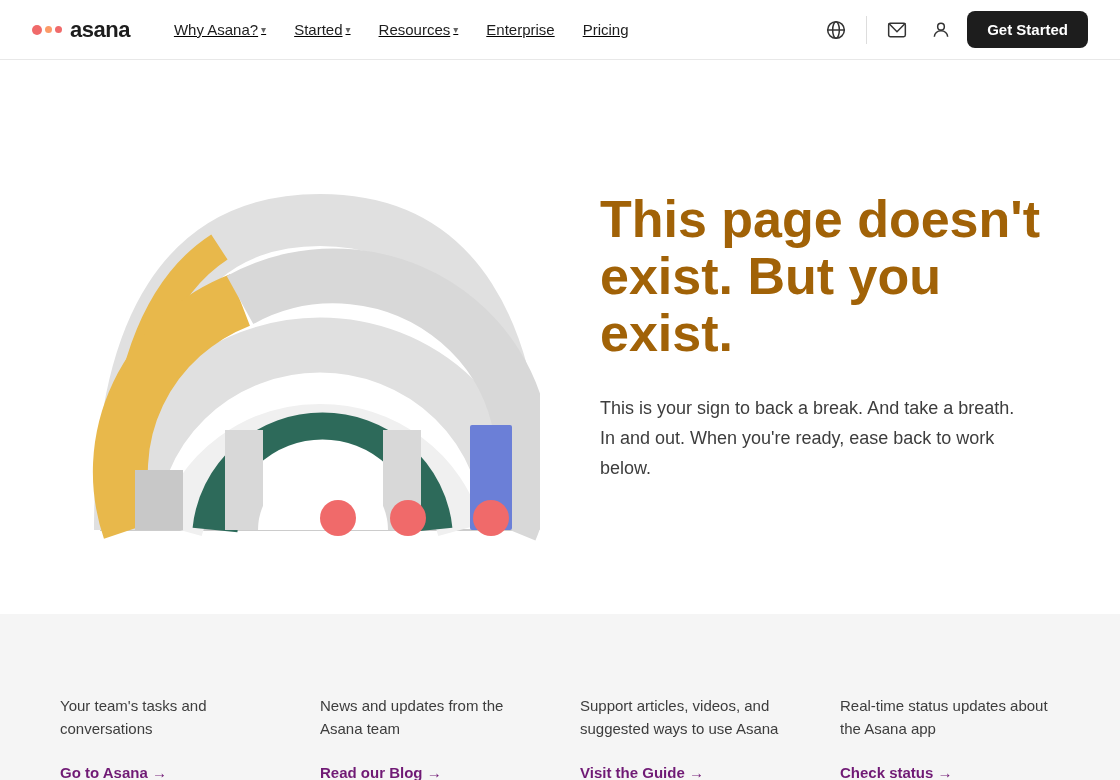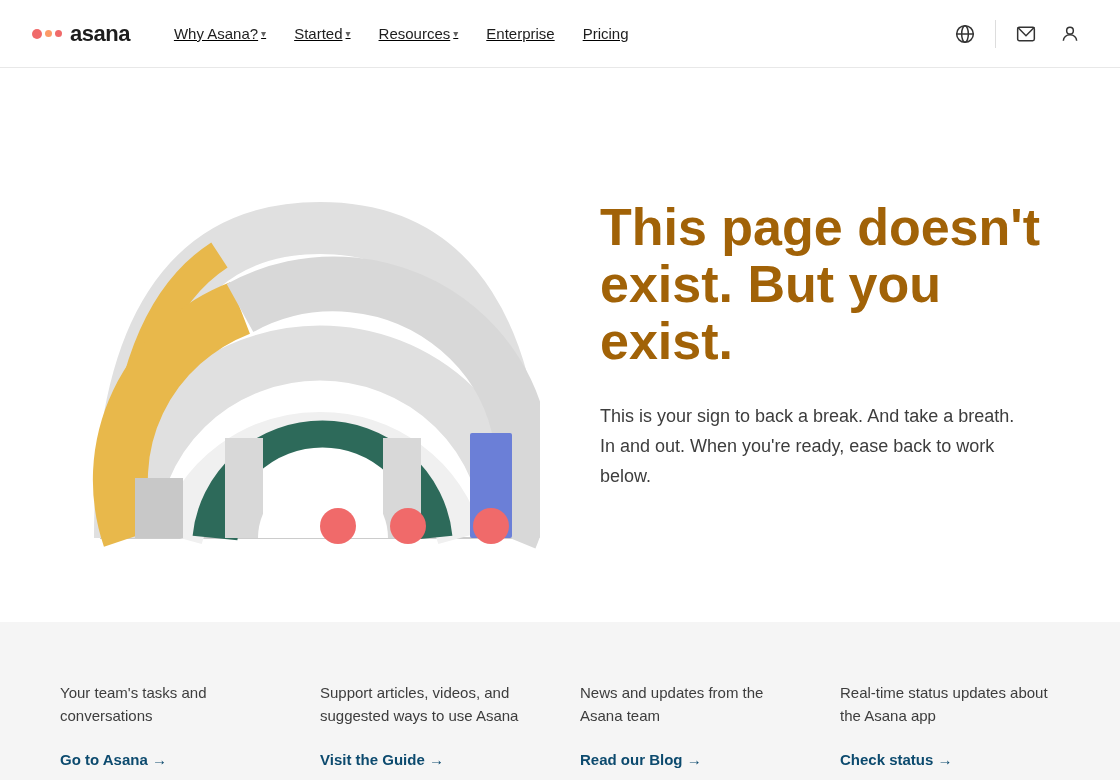--- a/index.html
+++ b/index.html
@@ -1,21 +1,21 @@
 <!DOCTYPE html>
 <html><head>
   <meta charset="utf-8">
   <style>
     * { margin: 0; padding: 0; box-sizing: border-box; }
     body { font-family: -apple-system, BlinkMacSystemFont, 'Segoe UI', sans-serif; background: #fff; width: 1120px; min-height: 780px; overflow-x: hidden; }
 
     
     nav {
       display: flex; align-items: center; justify-content: space-between;
-      padding: 0 32px; height: 68px; border-bottom: 1px solid #e8e8e8;
+      padding: 0 32px; height: 60px; border-bottom: 1px solid #e8e8e8;
       background: #fff; position: sticky; top: 0; z-index: 100;
     }
     .nav-left { display: flex; align-items: center; gap: 32px; }
     .logo { display: flex; align-items: center; gap: 8px; text-decoration: none; }
     .logo-dots { display: flex; gap: 3px; align-items: center; }
     .dot { width: 10px; height: 10px; border-radius: 50%; }
     .dot-pink { background: #F06A6A; }
     .dot-orange { background: #FC9B68; }
     .dot-small { width: 7px; height: 7px; }
     .logo-text { font-size: 22px; font-weight: 600; color: #1d1d1d; letter-spacing: -0.5px; }
@@ -48,25 +48,25 @@
     .hero-heading { font-size: 52px; font-weight: 800; line-height: 1.1; color: #a16207; margin-bottom: 32px; }
     .hero-body { font-size: 18px; line-height: 1.65; color: #3d3d3d; max-width: 420px; }
 
     
     .illustration-svg { width: 100%; height: auto; }
 
     
     .footer-section {
       background: #f5f5f5; padding: 60px 60px 60px 60px;
     }
-    .footer-grid { display: grid; grid-template-columns: repeat(4, 1fr); gap: 40px; }
+    .footer-grid { display: grid; grid-template-columns: repeat(4, 1fr); gap: 40px; margin-top: 21px; }
     .footer-card { display: flex; flex-direction: column; gap: 24px; }
     .footer-desc { font-size: 15px; line-height: 1.5; color: #3d3d3d; }
     .footer-link {
-      font-size: 15px; font-weight: 700; color: #0c4a6e; text-decoration: none;
+      font-size: 15px; font-weight: 700; color: #701a75; text-decoration: none;
       display: flex; align-items: center; gap: 4px;
     }
   </style>
 </head>
 <body>
 
 <nav>
   <div class="nav-left">
     <a class="logo" href="#">
       <div class="logo-dots">
@@ -111,20 +111,21 @@
         <rect x="2" y="4" width="20" height="16" rx="2"></rect>
         <polyline points="2,4 12,14 22,4"></polyline>
       </svg>
     </button>
     <button class="nav-icon-btn" title="Account">
       <svg width="20" height="20" viewBox="0 0 24 24" fill="none" stroke="#333" stroke-width="1.8">
         <circle cx="12" cy="8" r="4"></circle>
         <path d="M4 20c0-4 3.6-7 8-7s8 3 8 7"></path>
       </svg>
     </button>
+    <button class="get-started-btn">Get Started</button>
   </div>
 </nav>
 
 <section class="hero">
 
   <div class="hero-illustration">
     <svg class="illustration-svg" viewBox="0 0 500 430" xmlns="http://www.w3.org/2000/svg">
 
       <line x1="60" y1="410" x2="480" y2="410" stroke="#ccc" stroke-width="2"></line>
 
@@ -168,27 +169,27 @@
 
 <section class="footer-section">
   <div class="footer-grid">
 
     <div class="footer-card">
       <p class="footer-desc">Your team's tasks and conversations</p>
       <a class="footer-link" href="#">Go to Asana →</a>
     </div>
 
     <div class="footer-card">
-      <p class="footer-desc">Support articles, videos, and suggested ways to use Asana</p>
-      <a class="footer-link" href="#">Visit the Guide →</a>
+      <p class="footer-desc">News and updates from the Asana team</p>
+      <a class="footer-link" href="#">Read our Blog →</a>
     </div>
 
     <div class="footer-card">
-      <p class="footer-desc">News and updates from the Asana team</p>
-      <a class="footer-link" href="#">Read our Blog →</a>
+      <p class="footer-desc">Support articles, videos, and suggested ways to use Asana</p>
+      <a class="footer-link" href="#">Visit the Guide →</a>
     </div>
 
     <div class="footer-card">
       <p class="footer-desc">Real-time status updates about the Asana app</p>
       <a class="footer-link" href="#">Check status →</a>
     </div>
 
   </div>
 </section>
 

